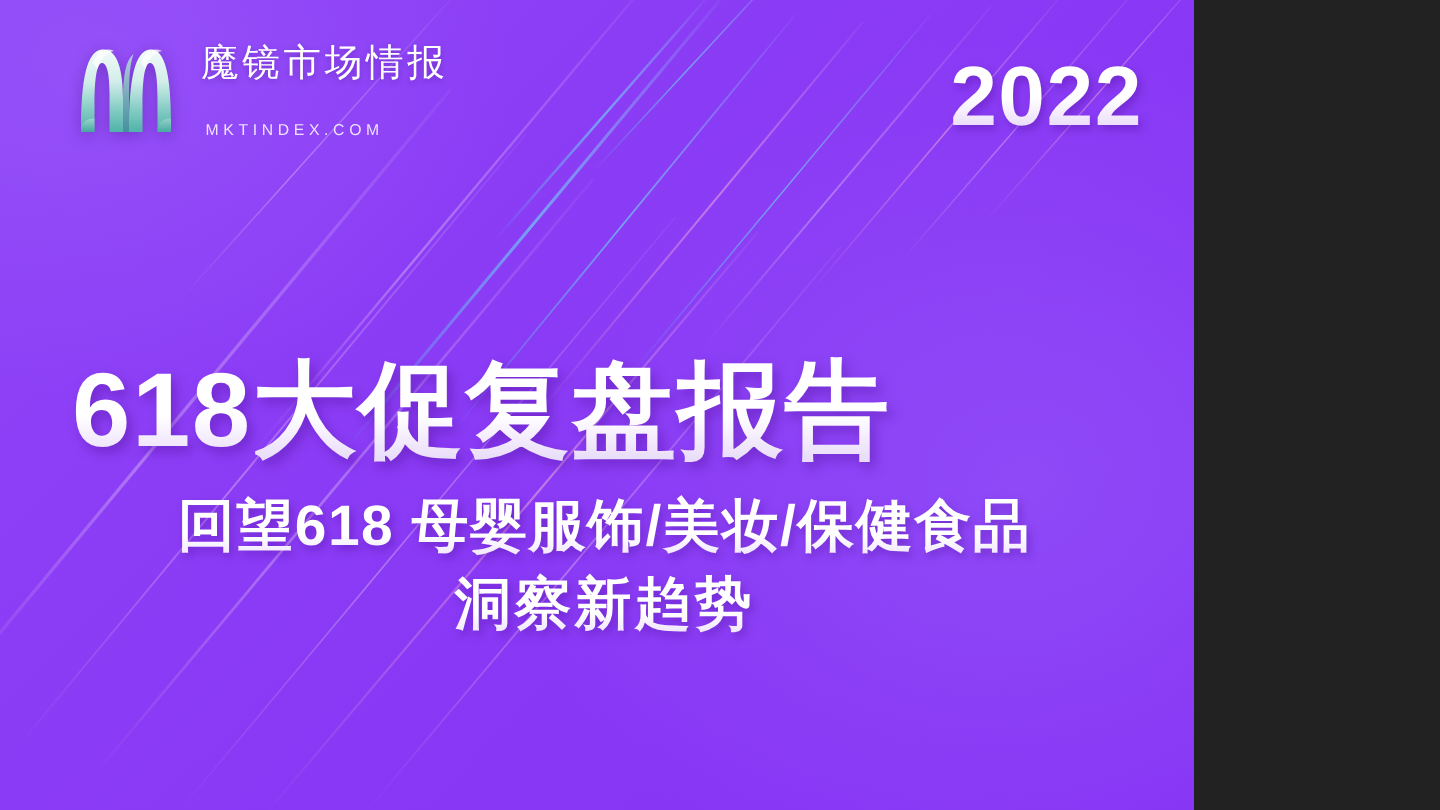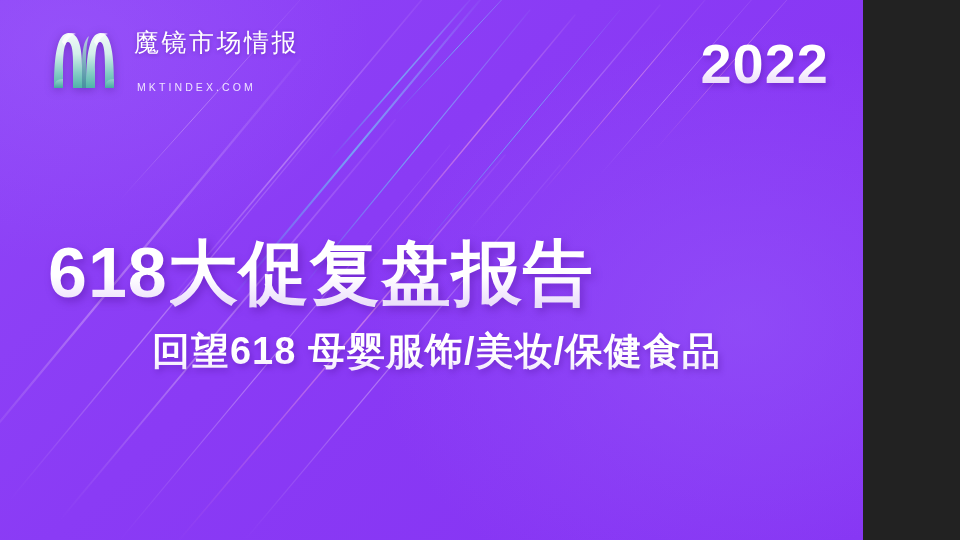--- a/index.html
+++ b/index.html
@@ -5,21 +5,21 @@
 <style>
   html, body {
     margin: 0;
     padding: 0;
     background: #222;
   }
   * { box-sizing: border-box; }
 
   .slide {
     position: relative;
-    width: 863px;
+    width: 796px;
     height: 540px;
     overflow: hidden;
     background: #8a3bf5;
     font-family: "Liberation Sans", "DejaVu Sans", sans-serif;
     user-select: none;
   }
 
   
   .bg-base {
     position: absolute;
@@ -329,15 +329,16 @@
       <div class="brand-en">MKTINDEX.COM</div>
     </div>
   </div>
 
   <div class="year">2022</div>
 
   <div class="headline">618大促复盘报告</div>
 
   <div class="subtitle">
     <div class="sub-line line-1">回望618 母婴服饰/美妆/保健食品</div>
+    <div class="sub-line line-2">洞察新趋势</div>
   </div>
 
 </div>
 
 </body></html>

